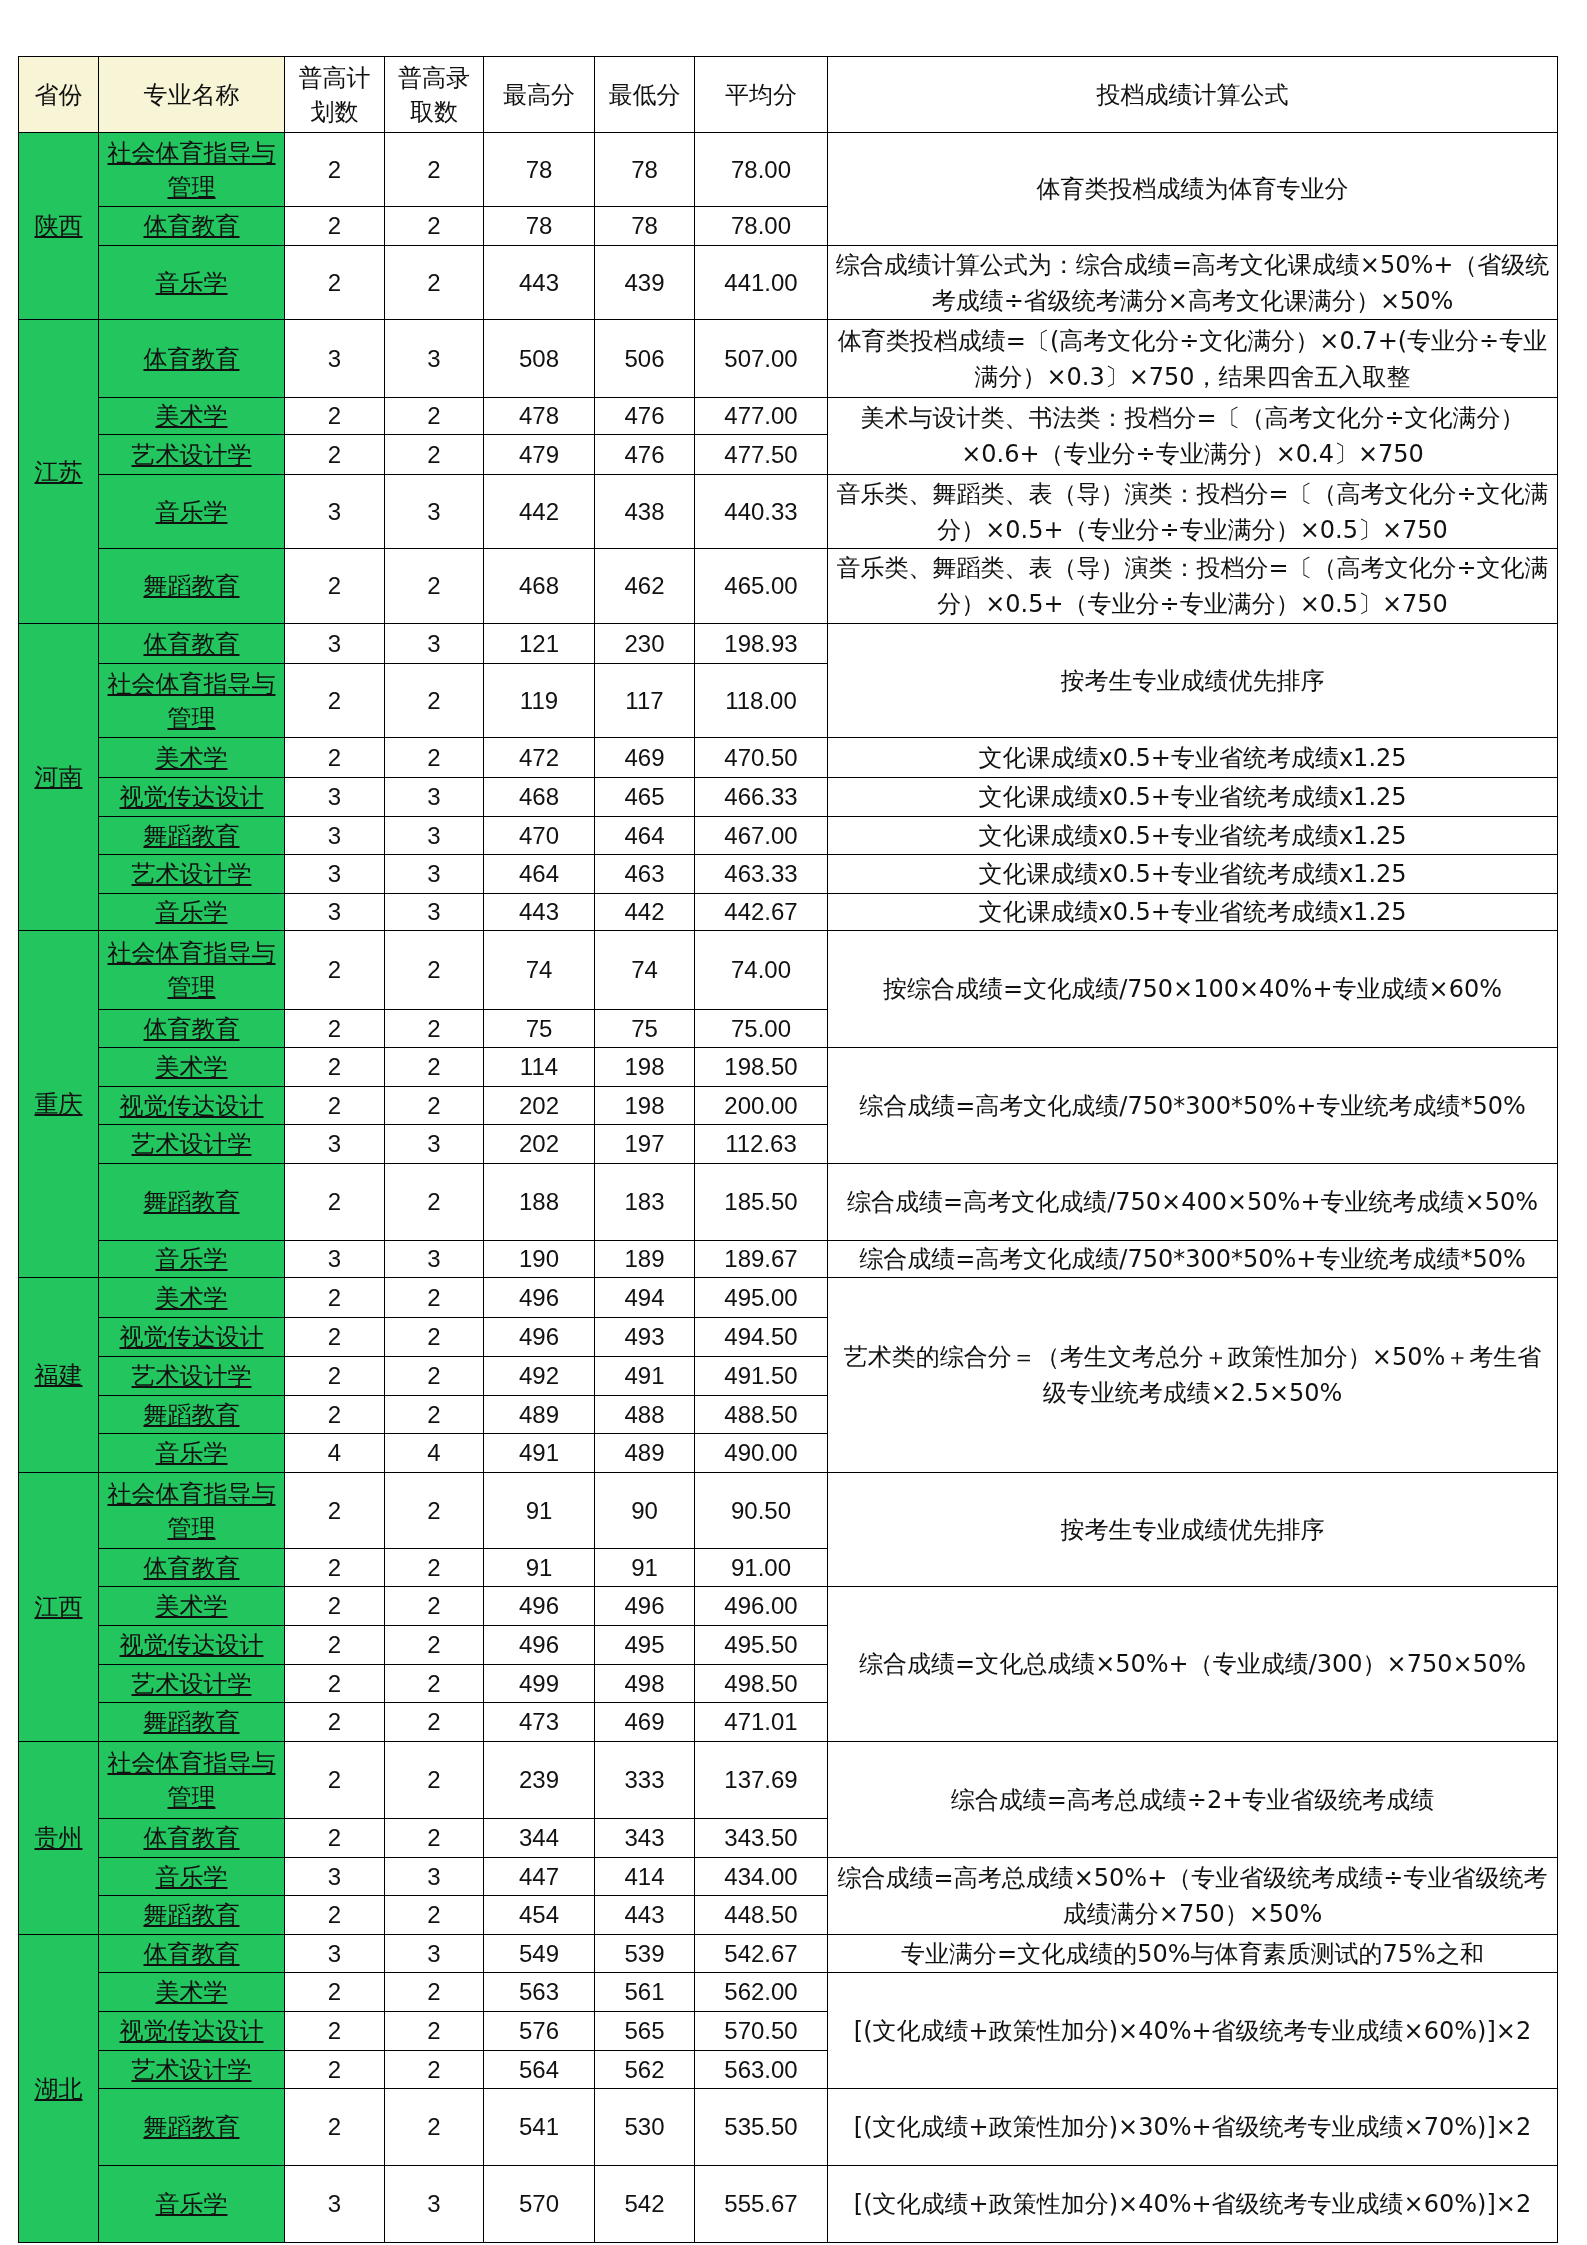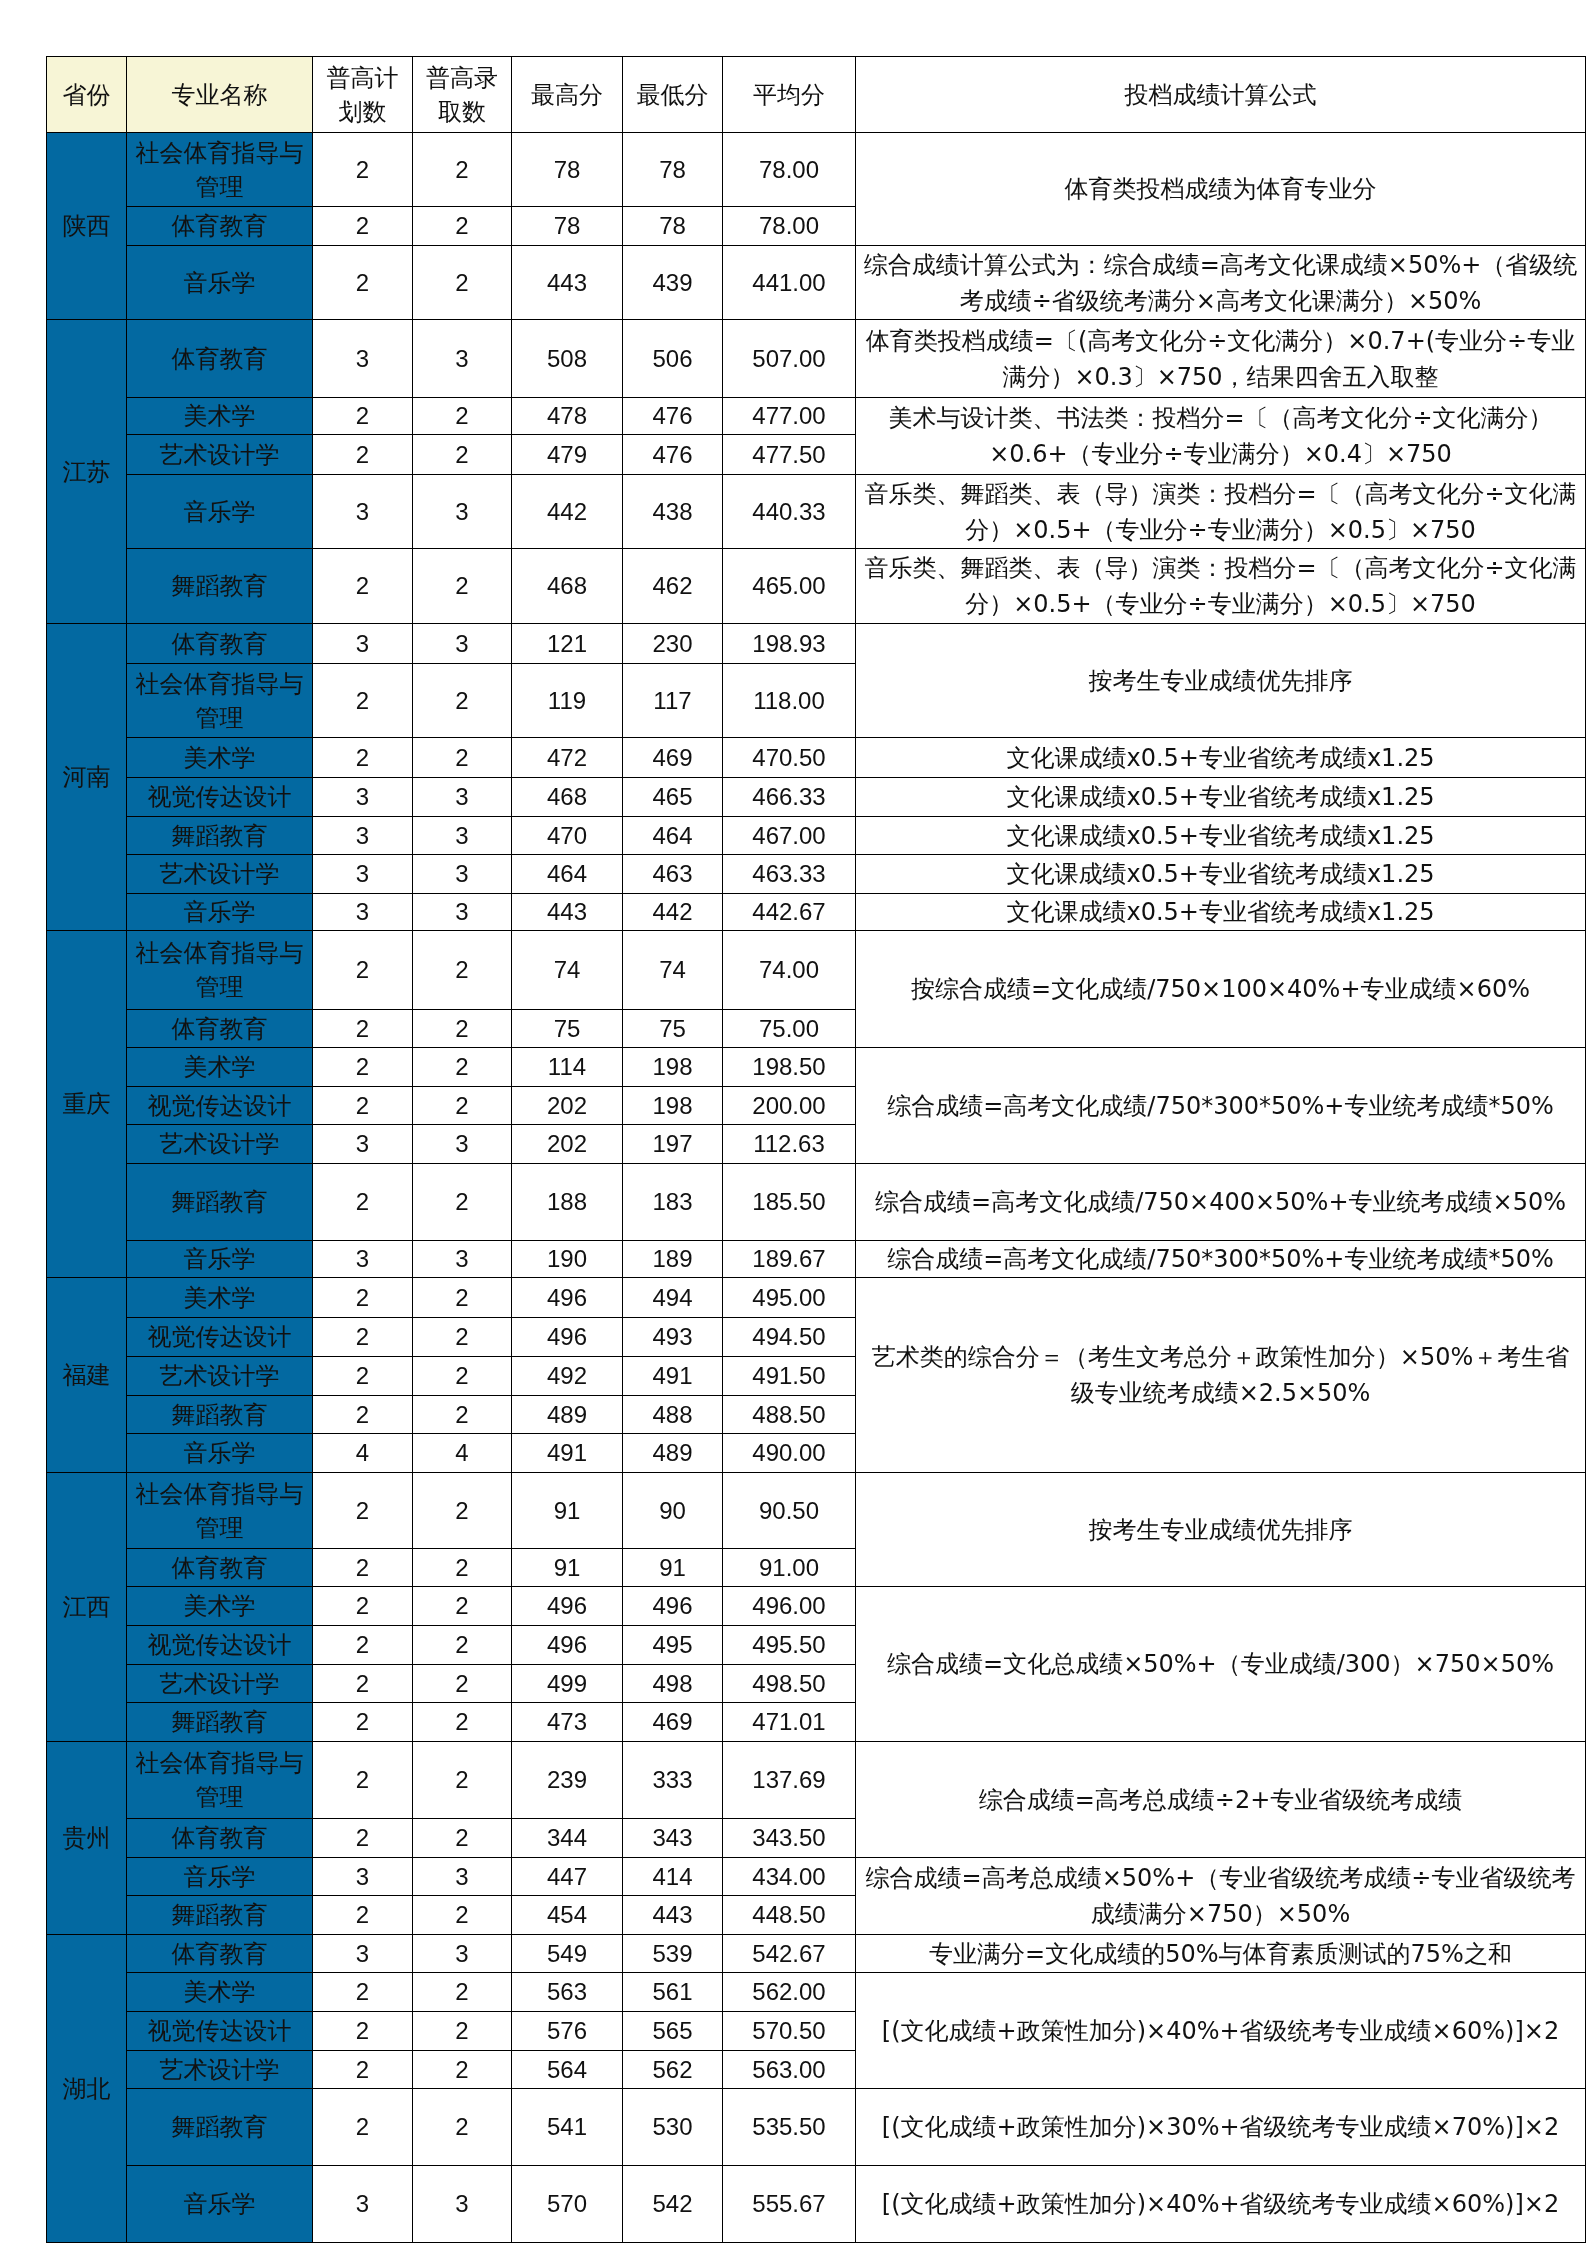--- a/index.html
+++ b/index.html
@@ -1,25 +1,25 @@
 <!DOCTYPE html>
 <html><head>
 <meta charset="utf-8">
 <style>
   html, body { margin: 0; padding: 0; background: #ffffff; }
   body { width: 1587px; height: 2245px; position: relative; overflow: hidden;
          font-family: "DejaVu Sans", "Liberation Sans", sans-serif; color: #111; }
-  table { position: absolute; left: 46px; top: 56px; border-collapse: collapse;
+  table { position: absolute; left: 18px; top: 56px; border-collapse: collapse;
           table-layout: fixed; width: 1539px; }
   td, th { border: 1.5px solid #000; text-align: center; vertical-align: middle;
            font-size: 24px; font-weight: normal; line-height: 34px; padding: 0 2px;
            overflow: hidden; }
   th { background: #f7f5d6; }
   th.plain { background: #ffffff; }
-  td.prov, td.major { background: #0369a1; }
+  td.prov, td.major { background: #22c55e; text-decoration: underline; }
   td.formula { font-size: 24px; line-height: 36px; padding: 0 4px; }
   td.num { font-family: "Liberation Sans", sans-serif; }
 </style>
 </head>
 <body>
 
 <table>
   <colgroup>
     <col style="width:80px">
       <col style="width:186px">

